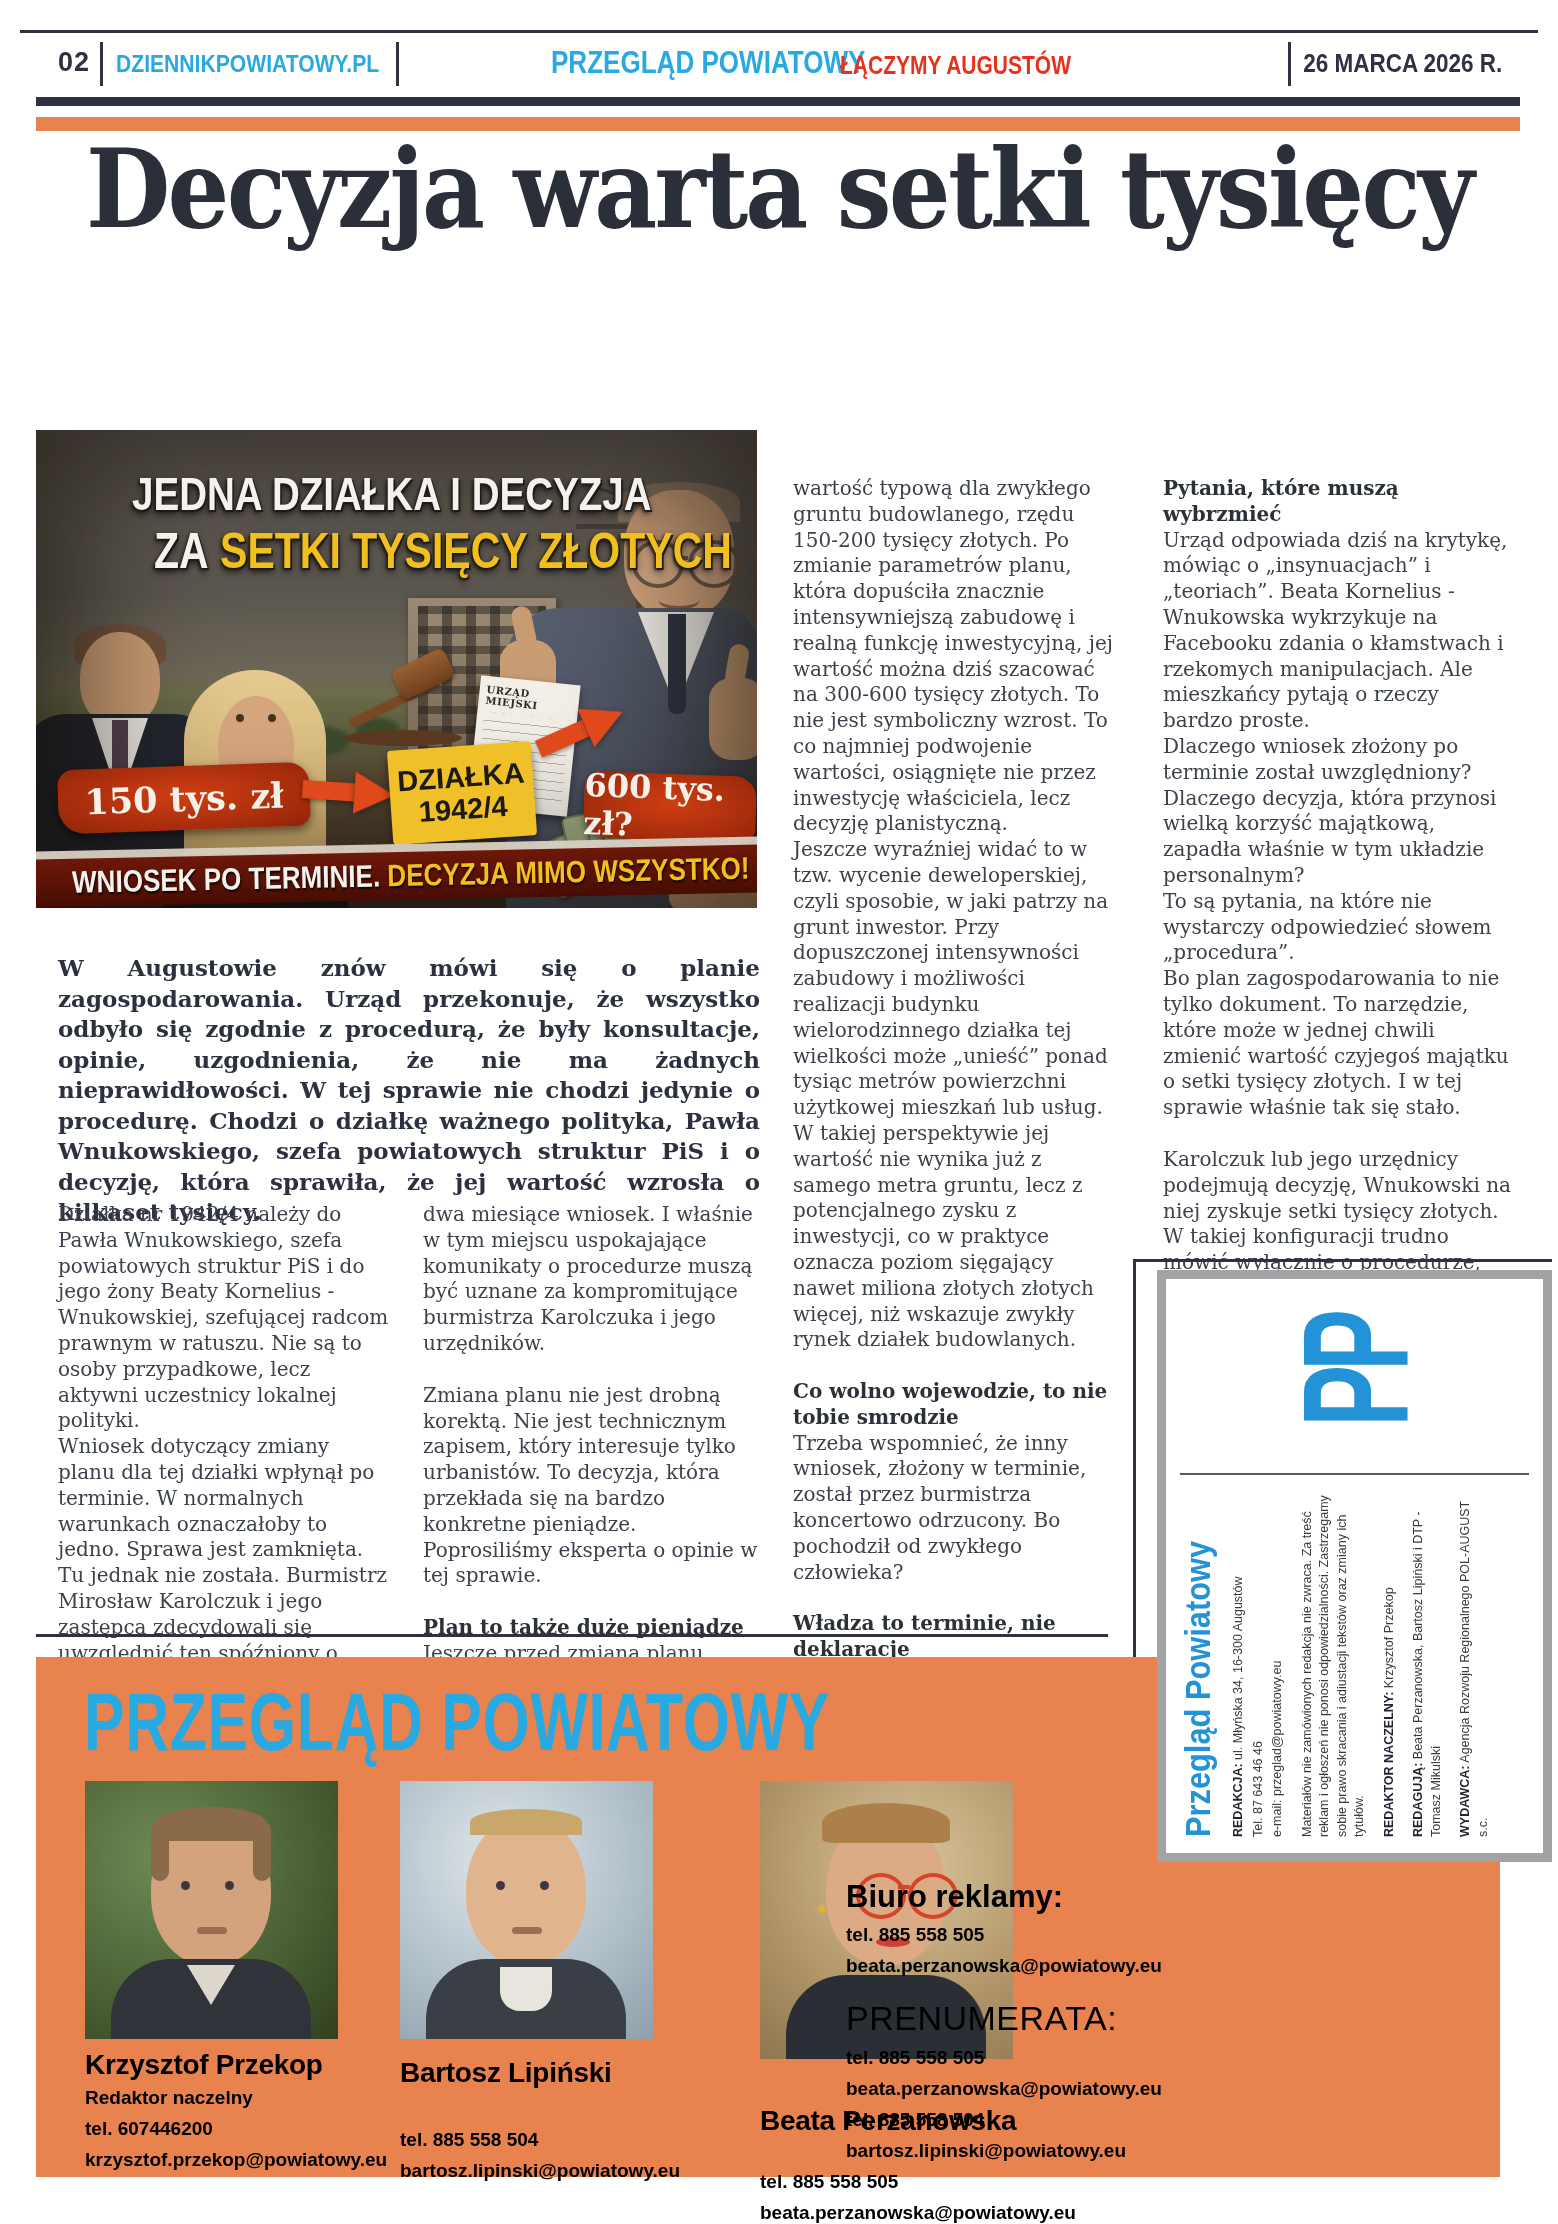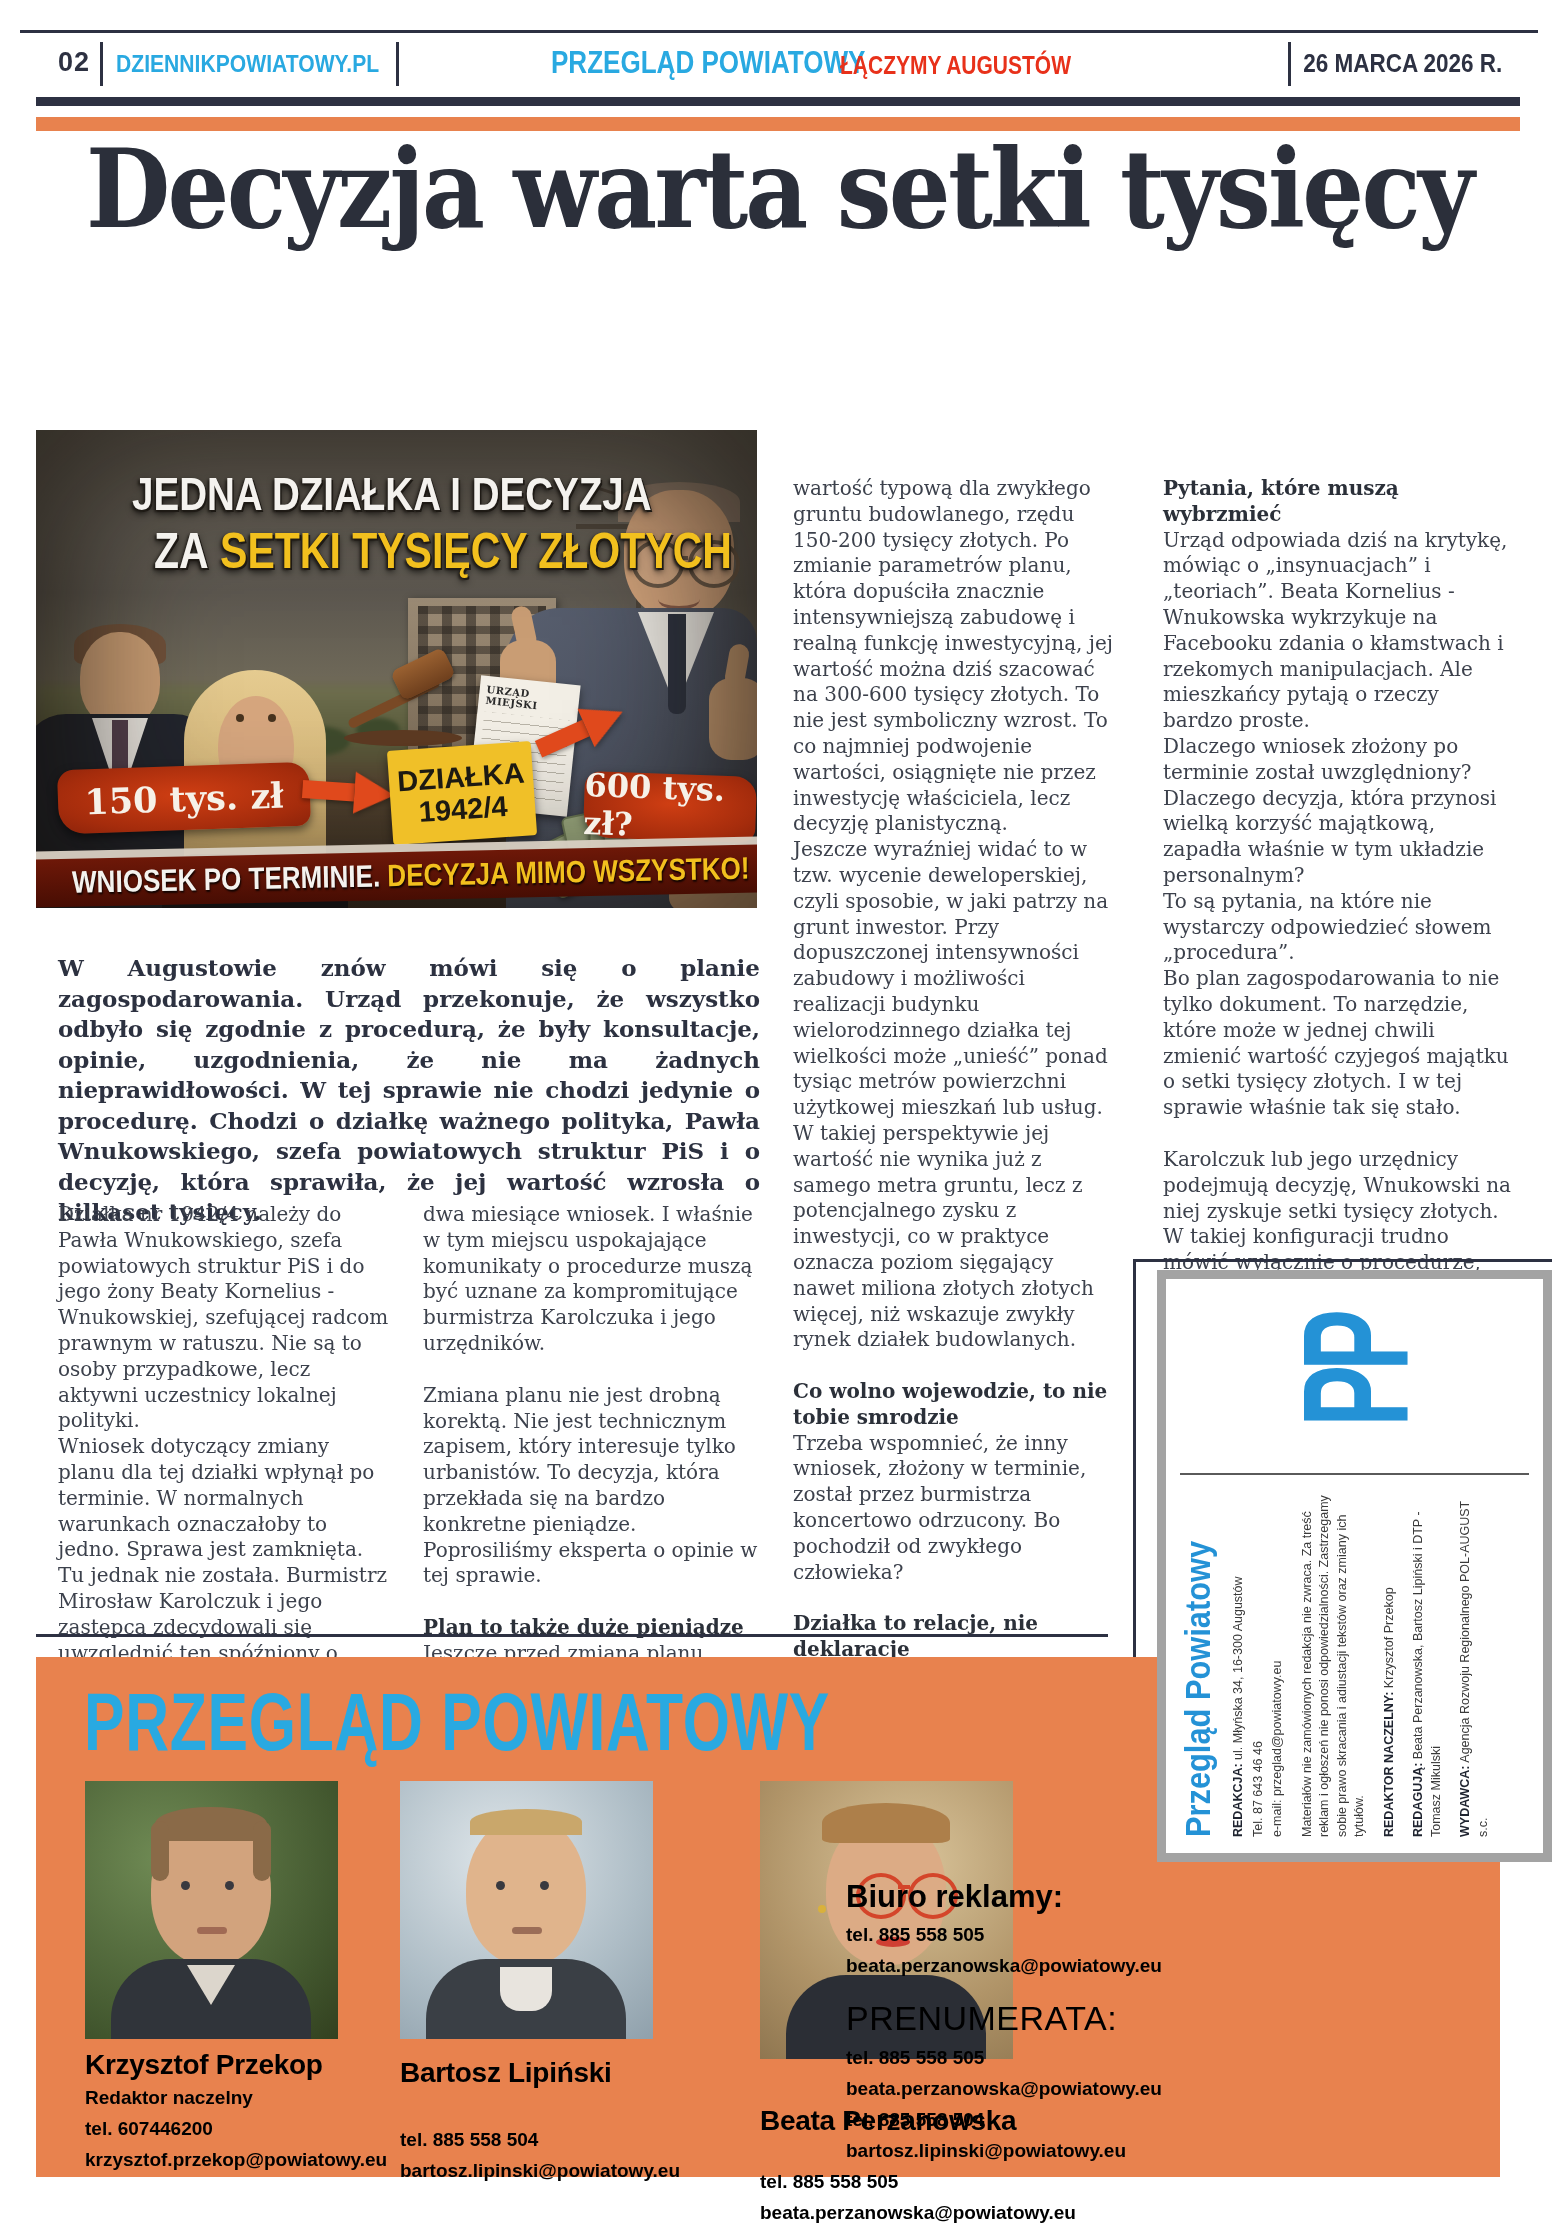--- a/index.html
+++ b/index.html
@@ -319,21 +319,21 @@
     <p>dwa miesiące wniosek. I właśnie w tym miejscu uspokajające komunikaty o procedurze muszą być uznane za kompromitujące burmistrza Karolczuka i jego urzędników.</p>
     <p class="mt">Zmiana planu nie jest drobną korektą. Nie jest technicznym zapisem, który interesuje tylko urbanistów. To decyzja, która przekłada się na bardzo konkretne pieniądze. Poprosiliśmy eksperta o opinie w tej sprawie.</p>
     <p class="h mt">Plan to także duże pieniądze</p>
     <p>Jeszcze przed zmianą planu działka o powierzchni około 600 metrów kwadratowych w tej części miasta miała</p>
   </div>
   <div id="col3" class="col">
     <p>wartość typową dla zwykłego gruntu budowlanego, rzędu 150-200 tysięcy złotych. Po zmianie parametrów planu, która dopuściła znacznie intensywniejszą zabudowę i realną funkcję inwestycyjną, jej wartość można dziś szacować na 300-600 tysięcy złotych. To nie jest symboliczny wzrost. To co najmniej podwojenie wartości, osiągnięte nie przez inwestycję właściciela, lecz decyzję planistyczną.</p>
     <p>Jeszcze wyraźniej widać to w tzw. wycenie deweloperskiej, czyli sposobie, w jaki patrzy na grunt inwestor. Przy dopuszczonej intensywności zabudowy i możliwości realizacji budynku wielorodzinnego działka tej wielkości może „unieść” ponad tysiąc metrów powierzchni użytkowej mieszkań lub usług. W takiej perspektywie jej wartość nie wynika już z samego metra gruntu, lecz z potencjalnego zysku z inwestycji, co w praktyce oznacza poziom sięgający nawet miliona złotych złotych więcej, niż wskazuje zwykły rynek działek budowlanych.</p>
     <p class="h mt">Co wolno wojewodzie, to nie tobie smrodzie</p>
     <p>Trzeba wspomnieć, że inny wniosek, złożony w terminie, został przez burmistrza koncertowo odrzucony. Bo pochodził od zwykłego człowieka?</p>
-    <p class="h mt">Działka to relacje, nie deklaracje</p>
+    <p class="h mt">Władza to terminie, nie deklaracje</p>
     <p>Bo władze Augustowa to konkretne relacje, zależności i układy sił, w których Karolczuk i jego zastępcy są uzależnieni politycznie od Pawła Wnukowskiego. Burmistrz potrzebuje większości. Większość potrzebuje głosów. A głosy mają swoją polityczną wagę.</p>
     <p>W takim układzie każda decyzja, która przynosi realną korzyść osobie aktywnej politycznie, musi budzić pytania. Nie dlatego, że ktoś „szuka sensacji”. Dlatego, że taka jest natura władzy publicznej.</p>
   </div>
   <div id="col4" class="col">
     <p class="h">Pytania, które muszą wybrzmieć</p>
     <p>Urząd odpowiada dziś na krytykę, mówiąc o „insynuacjach” i „teoriach”. Beata Kornelius -Wnukowska wykrzykuje na Facebooku zdania o kłamstwach i rzekomych manipulacjach. Ale mieszkańcy pytają o rzeczy bardzo proste.</p>
     <p>Dlaczego wniosek złożony po terminie został uwzględniony?</p>
     <p>Dlaczego decyzja, która przynosi wielką korzyść majątkową, zapadła właśnie w tym układzie personalnym?</p>
     <p>To są pytania, na które nie wystarczy odpowiedzieć słowem „procedura”.</p>
     <p>Bo plan zagospodarowania to nie tylko dokument. To narzędzie, które może w jednej chwili zmienić wartość czyjegoś majątku o setki tysięcy złotych. I w tej sprawie właśnie tak się stało.</p>

